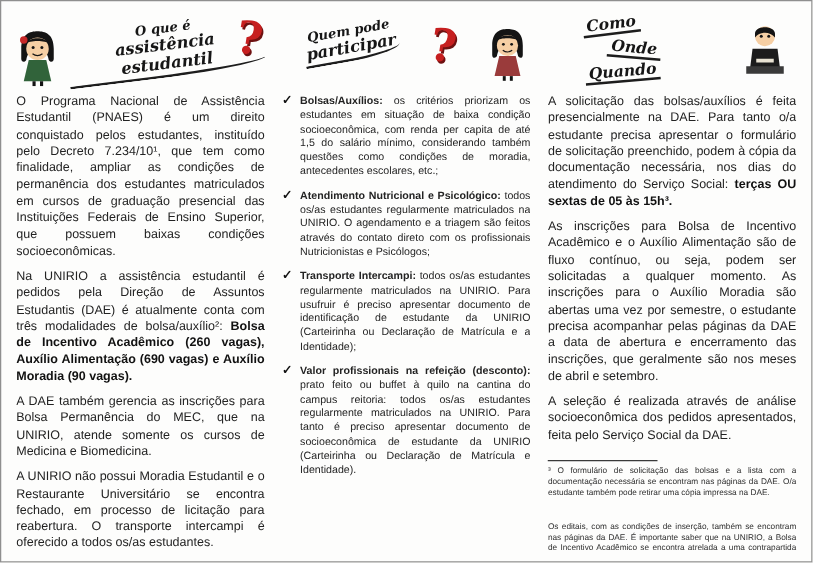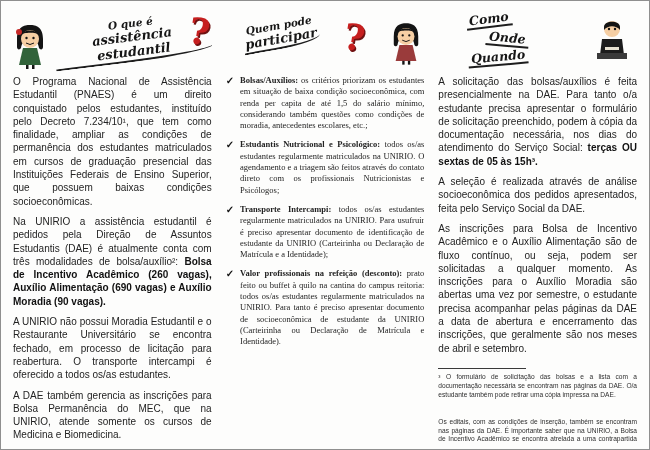--- a/index.html
+++ b/index.html
@@ -14,21 +14,21 @@
   .t-word{font:italic bold 12.5px "DejaVu Serif",serif;border-bottom:2px solid #1d1d1d;padding:0 3px 0;display:inline-block;color:#161616;}
   .qmark{position:absolute;font:bold 36px "DejaVu Serif",serif;color:#c61f1f;
          text-shadow:1.5px 1.5px 0 #6e1111;transform:rotate(9deg);line-height:1;}
   .char{position:absolute;}
   
   .para{font-size:10px;line-height:1.33;text-align:justify;color:#232323;margin:0 0 7px;}
   .para strong{color:#111;}
   
   .check-item{display:flex;gap:6px;margin:0 0 8px;}
   .check{flex:0 0 auto;font-weight:bold;font-size:10px;color:#111;line-height:1.1;}
-  .check-text{font-size:8.5px;line-height:1.33;text-align:justify;color:#232323;font-family:Liberation Serif, serif;}
+  .check-text{font-size:8.5px;line-height:1.33;text-align:justify;color:#232323;}
   
   .fn-sep{width:88px;border-top:1px solid #3a3a3a;margin:6px 0 4px;}
   .fn{font-size:6.6px;line-height:1.35;text-align:justify;color:#2e2e2e;margin:0 0 4px;word-break:break-all;}
   .fn-gap{margin-top:14px;word-break:normal;}
   .tilt-l{transform:rotate(-7deg);}
   .tilt-l2{transform:rotate(-10deg);}
 </style>
 </head>
 <body>
 
@@ -51,22 +51,22 @@
         </svg>
       </span>
       <div class="title tilt-l" style="left:40px;top:8px;">
         <div class="t-small">O que é</div>
         <div class="t-big">assistência estudantil</div>
       </div>
       <div class="qmark" style="right:2px;top:4px;">?</div>
     </header>
     <p class="para">O Programa Nacional de Assistência Estudantil (PNAES) é um direito conquistado pelos estudantes, instituído pelo Decreto 7.234/10¹, que tem como finalidade, ampliar as condições de permanência dos estudantes matriculados em cursos de graduação presencial das Instituições Federais de Ensino Superior, que possuem baixas condições socioeconômicas.</p>
     <p class="para"><span>Na UNIRIO a assistência estudantil é pedidos pela Direção de Assuntos Estudantis (DAE) é atualmente conta com três modalidades de bolsa/auxílio²: </span><strong>Bolsa de Incentivo Acadêmico (260 vagas), Auxílio Alimentação (690 vagas) e Auxílio Moradia (90 vagas).</strong></p>
+    <p class="para">A DAE também gerencia as inscrições para Bolsa Permanência do MEC, que na UNIRIO, atende somente os cursos de Medicina e Biomedicina.</p>
     <p class="para">A UNIRIO não possui Moradia Estudantil e o Restaurante Universitário se encontra fechado, em processo de licitação para reabertura. O transporte intercampi é oferecido a todos os/as estudantes.</p>
-    <p class="para">A DAE também gerencia as inscrições para Bolsa Permanência do MEC, que na UNIRIO, atende somente os cursos de Medicina e Biomedicina.</p>
     <div class="fn-sep"></div>
     <p class="fn">¹ Disponível em http://www.planalto.gov.br/ccivil_03/_Ato2007-2010/2010/Decreto/D7234.htm. Acesse! Conheça!</p>
     <p class="fn fn-gap">² Você pode acompanhar o quantitativo mensal de vagas ocupadas e ociosas, assim como a fila de espera, nas páginas da DAE.</p>
   </section>
 
   <section class="panel">
     <header class="hdr">
       <div class="title tilt-l2" style="left:16px;top:10px;">
         <div class="t-small">Quem pode</div>
         <div class="t-big">participar</div>
@@ -86,21 +86,21 @@
         </svg>
       </span>
     </header>
 
     <div class="check-item">
       <span class="check">✓</span>
       <div class="check-text"><strong>Bolsas/Auxílios:</strong><span> os critérios priorizam os estudantes em situação de baixa condição socioeconômica, com renda per capita de até 1,5 do salário mínimo, considerando também questões como condições de moradia, antecedentes escolares, etc.;</span></div>
     </div>
     <div class="check-item">
       <span class="check">✓</span>
-      <div class="check-text"><strong>Estudantis Nutricional e Psicológico:</strong><span> todos os/as estudantes regularmente matriculados na UNIRIO. O agendamento e a triagem são feitos através do contato direto com os profissionais Nutricionistas e Psicólogos;</span></div>
+      <div class="check-text"><strong>Atendimento Nutricional e Psicológico:</strong><span> todos os/as estudantes regularmente matriculados na UNIRIO. O agendamento e a triagem são feitos através do contato direto com os profissionais Nutricionistas e Psicólogos;</span></div>
     </div>
     <div class="check-item">
       <span class="check">✓</span>
       <div class="check-text"><strong>Transporte Intercampi:</strong><span> todos os/as estudantes regularmente matriculados na UNIRIO. Para usufruir é preciso apresentar documento de identificação de estudante da UNIRIO (Carteirinha ou Declaração de Matrícula e a Identidade);</span></div>
     </div>
     <div class="check-item">
       <span class="check">✓</span>
       <div class="check-text"><strong>Valor profissionais na refeição (desconto):</strong><span> prato feito ou buffet à quilo na cantina do campus reitoria: todos os/as estudantes regularmente matriculados na UNIRIO. Para tanto é preciso apresentar documento de socioeconômica de estudante da UNIRIO (Carteirinha ou Declaração de Matrícula e Identidade).</span></div>
     </div>
   </section>
@@ -116,20 +116,20 @@
           <path d="M11 10 C11 3 27 3 27 10 L27 13 C23 8 15 8 11 13 Z" fill="#141414"></path>
           <circle cx="16" cy="12" r="1.2" fill="#141414"></circle>
           <circle cx="22" cy="12" r="1.2" fill="#141414"></circle>
           <path d="M9 22 L29 22 L31 38 L7 38 Z" fill="#1c1c1c"></path>
           <rect x="4" y="36" width="30" height="6" fill="#3a3a3a"></rect>
           <rect x="12" y="30" width="14" height="3" fill="#e8e2d2"></rect>
         </svg>
       </span>
     </header>
     <p class="para"><span>A solicitação das bolsas/auxílios é feita presencialmente na DAE. Para tanto o/a estudante precisa apresentar o formulário de solicitação preenchido, podem à cópia da documentação necessária, nos dias do atendimento do Serviço Social: </span><strong>terças OU sextas de 05 às 15h³.</strong></p>
+    <p class="para">As inscrições para Bolsa de Incentivo Acadêmico e o Auxílio Alimentação são de fluxo contínuo, ou seja, podem ser solicitadas a qualquer momento. As inscrições para o Auxílio Moradia são abertas uma vez por semestre, o estudante precisa acompanhar pelas páginas da DAE a data de abertura e encerramento das inscrições, que geralmente são nos meses de abril e setembro.</p>
     <p class="para">A seleção é realizada através de análise socioeconômica dos pedidos apresentados, feita pelo Serviço Social da DAE.</p>
-    <p class="para">As inscrições para Bolsa de Incentivo Acadêmico e o Auxílio Alimentação são de fluxo contínuo, ou seja, podem ser solicitadas a qualquer momento. As inscrições para o Auxílio Moradia são abertas uma vez por semestre, o estudante precisa acompanhar pelas páginas da DAE a data de abertura e encerramento das inscrições, que geralmente são nos meses de abril e setembro.</p>
     <div class="fn-sep"></div>
     <p class="fn" style="word-break:normal;">³ O formulário de solicitação das bolsas e a lista com a documentação necessária se encontram nas páginas da DAE. O/a estudante também pode retirar uma cópia impressa na DAE.</p>
     <p class="fn fn-gap">Os editais, com as condições de inserção, também se encontram nas páginas da DAE. É importante saber que na UNIRIO, a Bolsa de Incentivo Acadêmico se encontra atrelada a uma contrapartida do estudante em 12h semanais de atividade com um projeto acadêmico.</p>
   </section>
 
 </div>
 
 </body></html>

